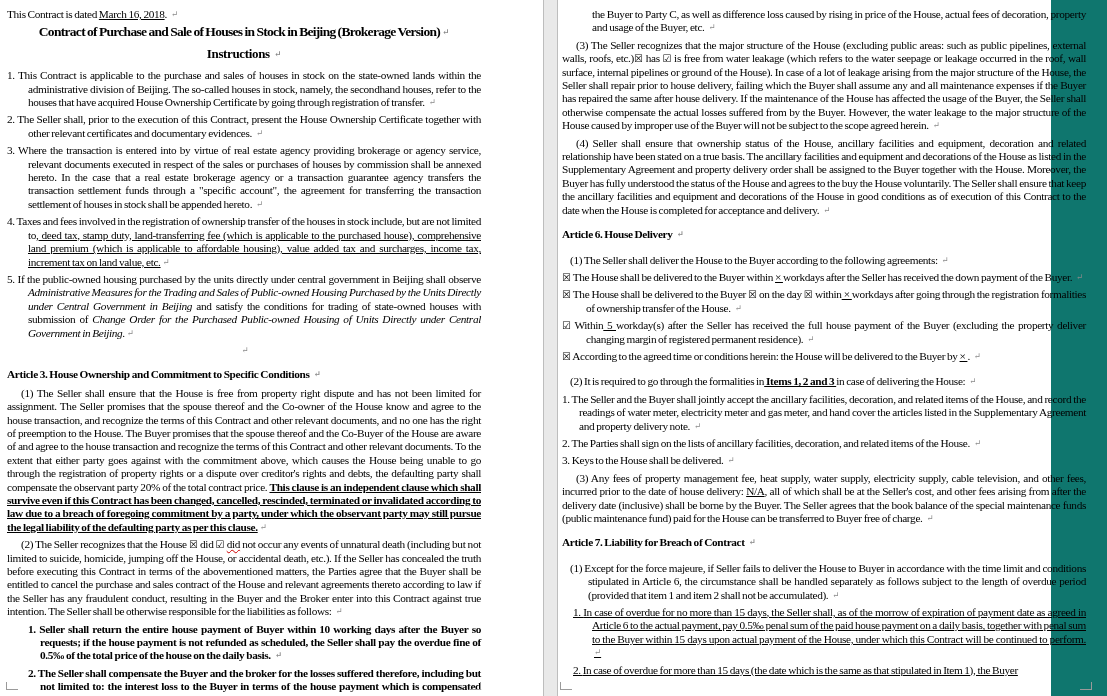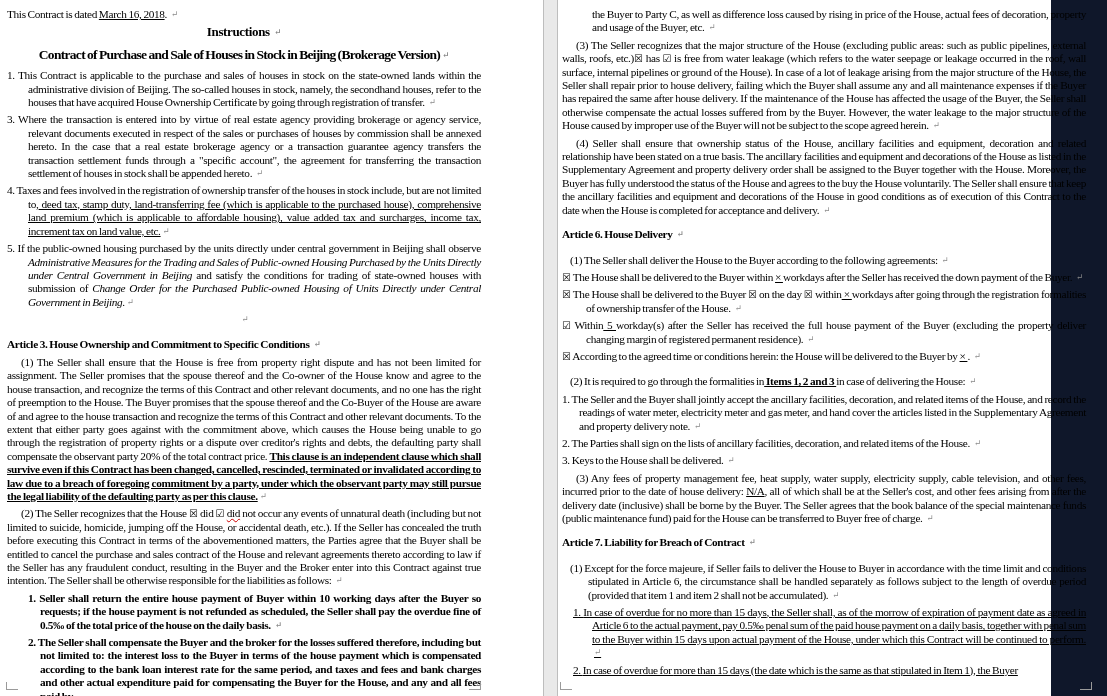--- a/index.html
+++ b/index.html
@@ -1,19 +1,19 @@
 <!DOCTYPE html>
 <html><head>
 <meta charset="utf-8">
 <style>
   html,body{margin:0;padding:0;background:#ffffff;}
   .canvas{
     position:relative;
     width:1107px;height:696px;
-    background:#0f172a;
+    background:#0f766e;
     overflow:hidden;
     font-family:"Liberation Serif","DejaVu Serif",serif;
     font-size:11.3px;
     line-height:13.4px;
     color:#000;
     letter-spacing:-0.35px;
     word-spacing:-0.6px;
   }
   .page{position:absolute;top:0;bottom:0;background:#ffffff;}
   .page-left{left:0;width:543px;}
@@ -55,23 +55,24 @@
   .cmark.bl{border-left:1px solid #9a9a9a;border-bottom:1px solid #9a9a9a;}
   .cmark.br{border-right:1px solid #9a9a9a;border-bottom:1px solid #9a9a9a;}
 </style>
 </head>
 <body>
 
 <div class="canvas">
   <div class="page page-left">
     <div class="col">
         <div class="blk dateline"><span>This Contract is dated </span><span class="u">March 16, 2018</span><span>. </span><span class="pm">↵</span></div>
+        <div class="blk title"><span>Contract of Purchase and Sale of Houses in Stock in Beijing (Brokerage Version)</span><span class="pm">↵</span></div>
         <div class="blk subtitle"><span>Instructions </span><span class="pm">↵</span></div>
-        <div class="blk title"><span>Contract of Purchase and Sale of Houses in Stock in Beijing (Brokerage Version)</span><span class="pm">↵</span></div>
         <div class="blk li1"><span class="num">1. </span><span>This Contract is applicable to the purchase and sales of houses in stock on the state-owned lands within the administrative division of Beijing. The so-called houses in stock, namely, the secondhand houses, refer to the houses that have acquired House Ownership Certificate by going through registration of transfer. </span><span class="pm">↵</span></div>
+        <div class="blk li1"><span class="num">2. </span><span>The Seller shall, prior to the execution of this Contract, present the House Ownership Certificate together with other relevant certificates and documentary evidences. </span><span class="pm">↵</span></div>
         <div class="blk li1"><span class="num">3. </span><span>Where the transaction is entered into by virtue of real estate agency providing brokerage or agency service, relevant documents executed in respect of the sales or purchases of houses by commission shall be annexed hereto. In the case that a real estate brokerage agency or a transaction guarantee agency transfers the transaction settlement funds through a "specific account", the agreement for transferring the transaction settlement of houses in stock shall be appended hereto. </span><span class="pm">↵</span></div>
         <div class="blk li1"><span class="num">4. </span><span>Taxes and fees involved in the registration of ownership transfer of the houses in stock include, but are not limited to,</span><span class="u"> deed tax, stamp duty, land-transferring fee (which is applicable to the purchased house), comprehensive land premium (which is applicable to affordable housing), value added tax and surcharges, income tax, increment tax on land value, etc.</span><span class="pm">↵</span></div>
         <div class="blk li1"><span class="num">5. </span><span>If the public-owned housing purchased by the units directly under central government in Beijing shall observe </span><span class="i">Administrative Measures for the Trading and Sales of Public-owned Housing Purchased by the Units Directly under Central Government in Beijing</span><span> and satisfy the conditions for trading of state-owned houses with submission of </span><span class="i">Change Order for the Purchased Public-owned Housing of Units Directly under Central Government in Beijing</span><span>.</span><span class="pm">↵</span></div>
         <div class="blk pempty"><span class="pm">↵</span></div>
         <div class="blk h"><span>Article 3. House Ownership and Commitment to Specific Conditions </span><span class="pm">↵</span></div>
         <div class="blk p"><span>(1) The Seller shall ensure that the House is free from property right dispute and has not been limited for assignment. The Seller promises that the spouse thereof and the Co-owner of the House know and agree to the house transaction, and recognize the terms of this Contract and other relevant documents, and no one has the right of preemption to the House. The Buyer promises that the spouse thereof and the Co-Buyer of the House are aware of and agree to the house transaction and recognize the terms of this Contract and other relevant documents. To the extent that either party goes against with the commitment above, which causes the House being unable to go through the registration of property rights or a dispute over creditor's rights and debts, the defaulting party shall compensate the observant party 20% of the total contract price. </span><span class="b u">This clause is an independent clause which shall survive even if this Contract has been changed, cancelled, rescinded, terminated or invalidated according to law due to a breach of foregoing commitment by a party, under which the observant party may still pursue the legal liability of the defaulting party as per this clause.</span><span class="pm">↵</span></div>
         <div class="blk p"><span>(2) The Seller recognizes that the House </span><span class="cb">☒</span><span> did </span><span class="cb">☑</span><span> </span><span class="sq">did</span><span> not occur any events of unnatural death (including but not limited to suicide, homicide, jumping off the House, or accidental death, etc.). If the Seller has concealed the truth before executing this Contract in terms of the abovementioned matters, the Parties agree that the Buyer shall be entitled to cancel the purchase and sales contract of the House and relevant agreements thereto according to law if the Seller has any fraudulent conduct, resulting in the Buyer and the Broker enter into this Contract against true intention. The Seller shall be otherwise responsible for the liabilities as follows: </span><span class="pm">↵</span></div>
         <div class="blk li2"><span class="num">1. </span><span>Seller shall return the entire house payment of Buyer within 10 working days after the Buyer so requests; if the house payment is not refunded as scheduled, the Seller shall pay the overdue fine of 0.5‰ of the total price of the house on the daily basis. </span><span class="pm">↵</span></div>
         <div class="blk li2"><span class="num">2. </span><span>The Seller shall compensate the Buyer and the broker for the losses suffered therefore, including but not limited to: the interest loss to the Buyer in terms of the house payment which is compensated according to the bank loan interest rate for the same period, and taxes and fees and bank charges and other actual expenditure paid for compensating the Buyer for the House, and any and all fees paid by</span></div>
       </div>

